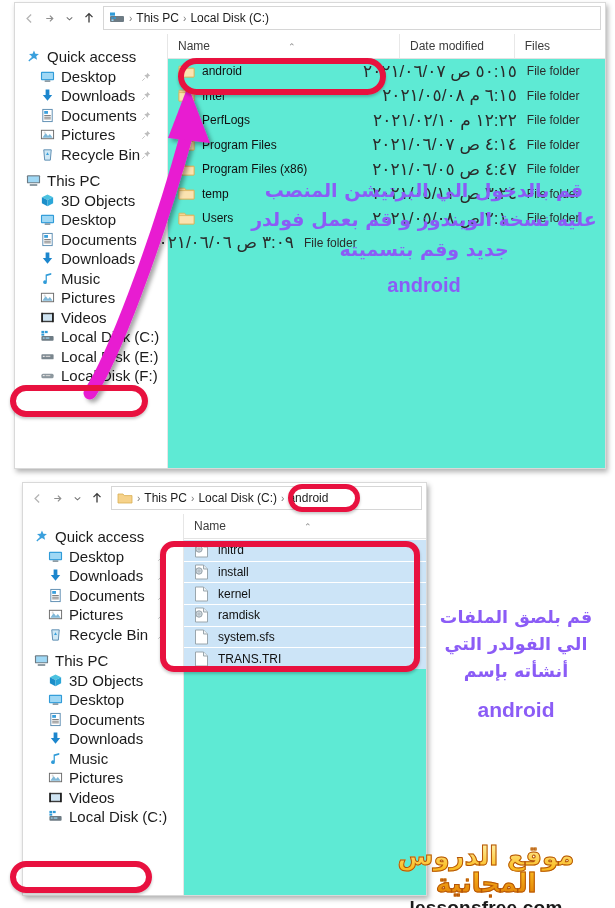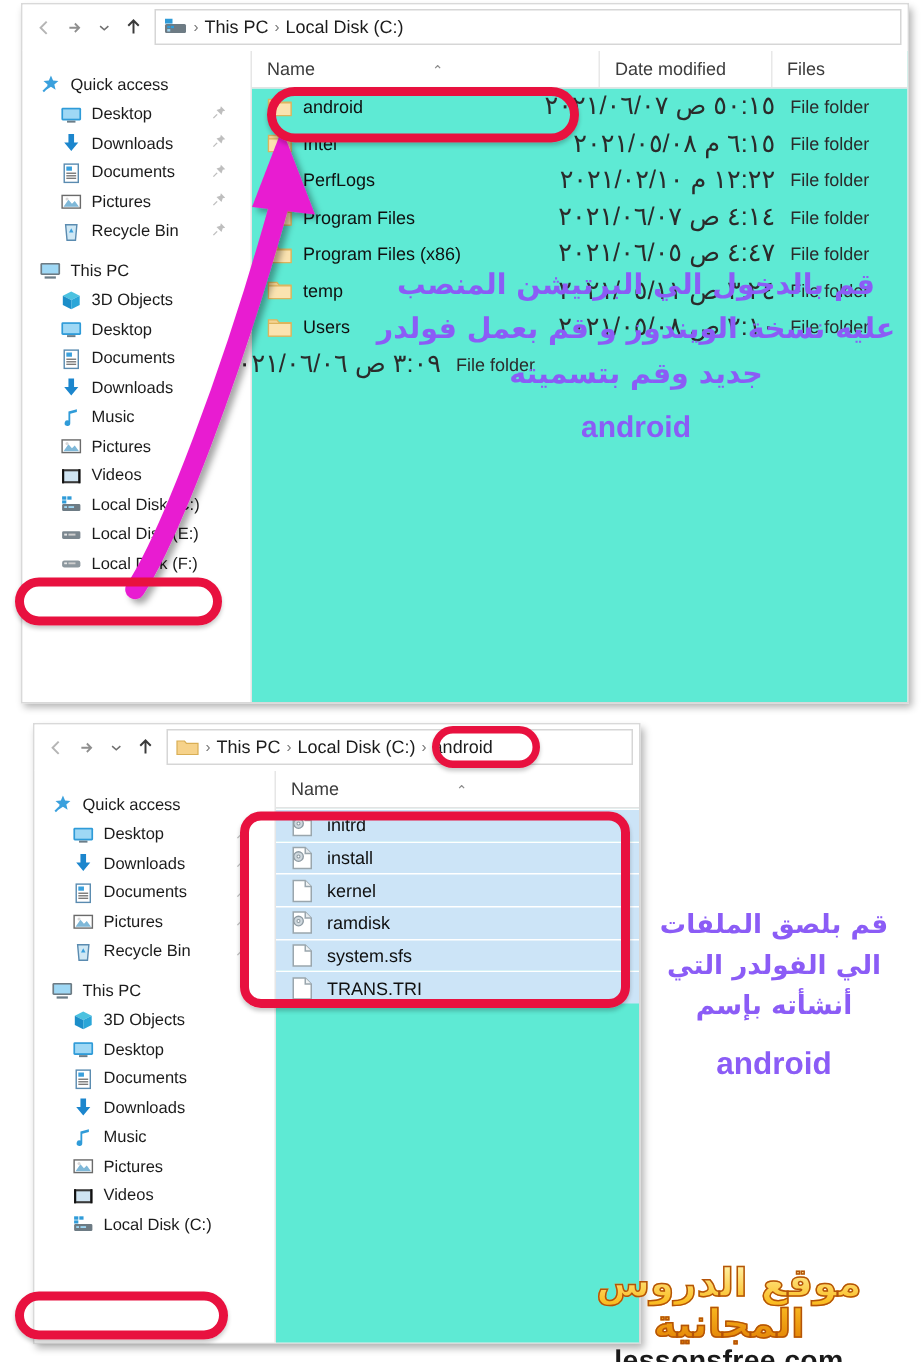--- a/index.html
+++ b/index.html
@@ -54,21 +54,21 @@
     width:152px;flex:0 0 auto;padding-top:13px;
     border-right:1px solid #e6e6e6;
     background:#ffffff;
   }
   #win-bottom .nav-pane{width:160px;}
   .list-pane{flex:1 1 auto;min-width:0;background:#5eead4;position:relative;}
 
   
   .navitem{
     display:flex;align-items:center;height:19.5px;
-    font-size:11px;color:#1b1b1b;white-space:nowrap;
+    font-size:15px;color:#1b1b1b;white-space:nowrap;
     padding-left:10px;position:relative;
   }
   .navitem.indent{padding-left:24px;}
   .navitem .ico{width:16px;height:16px;flex:0 0 auto;margin-right:6px;display:flex;align-items:center;justify-content:center;}
   .navitem .pin{margin-left:auto;margin-right:16px;opacity:.55;}
   .navgap{height:7px;}
 
   
   .colhead{
     display:flex;height:24px;align-items:center;

